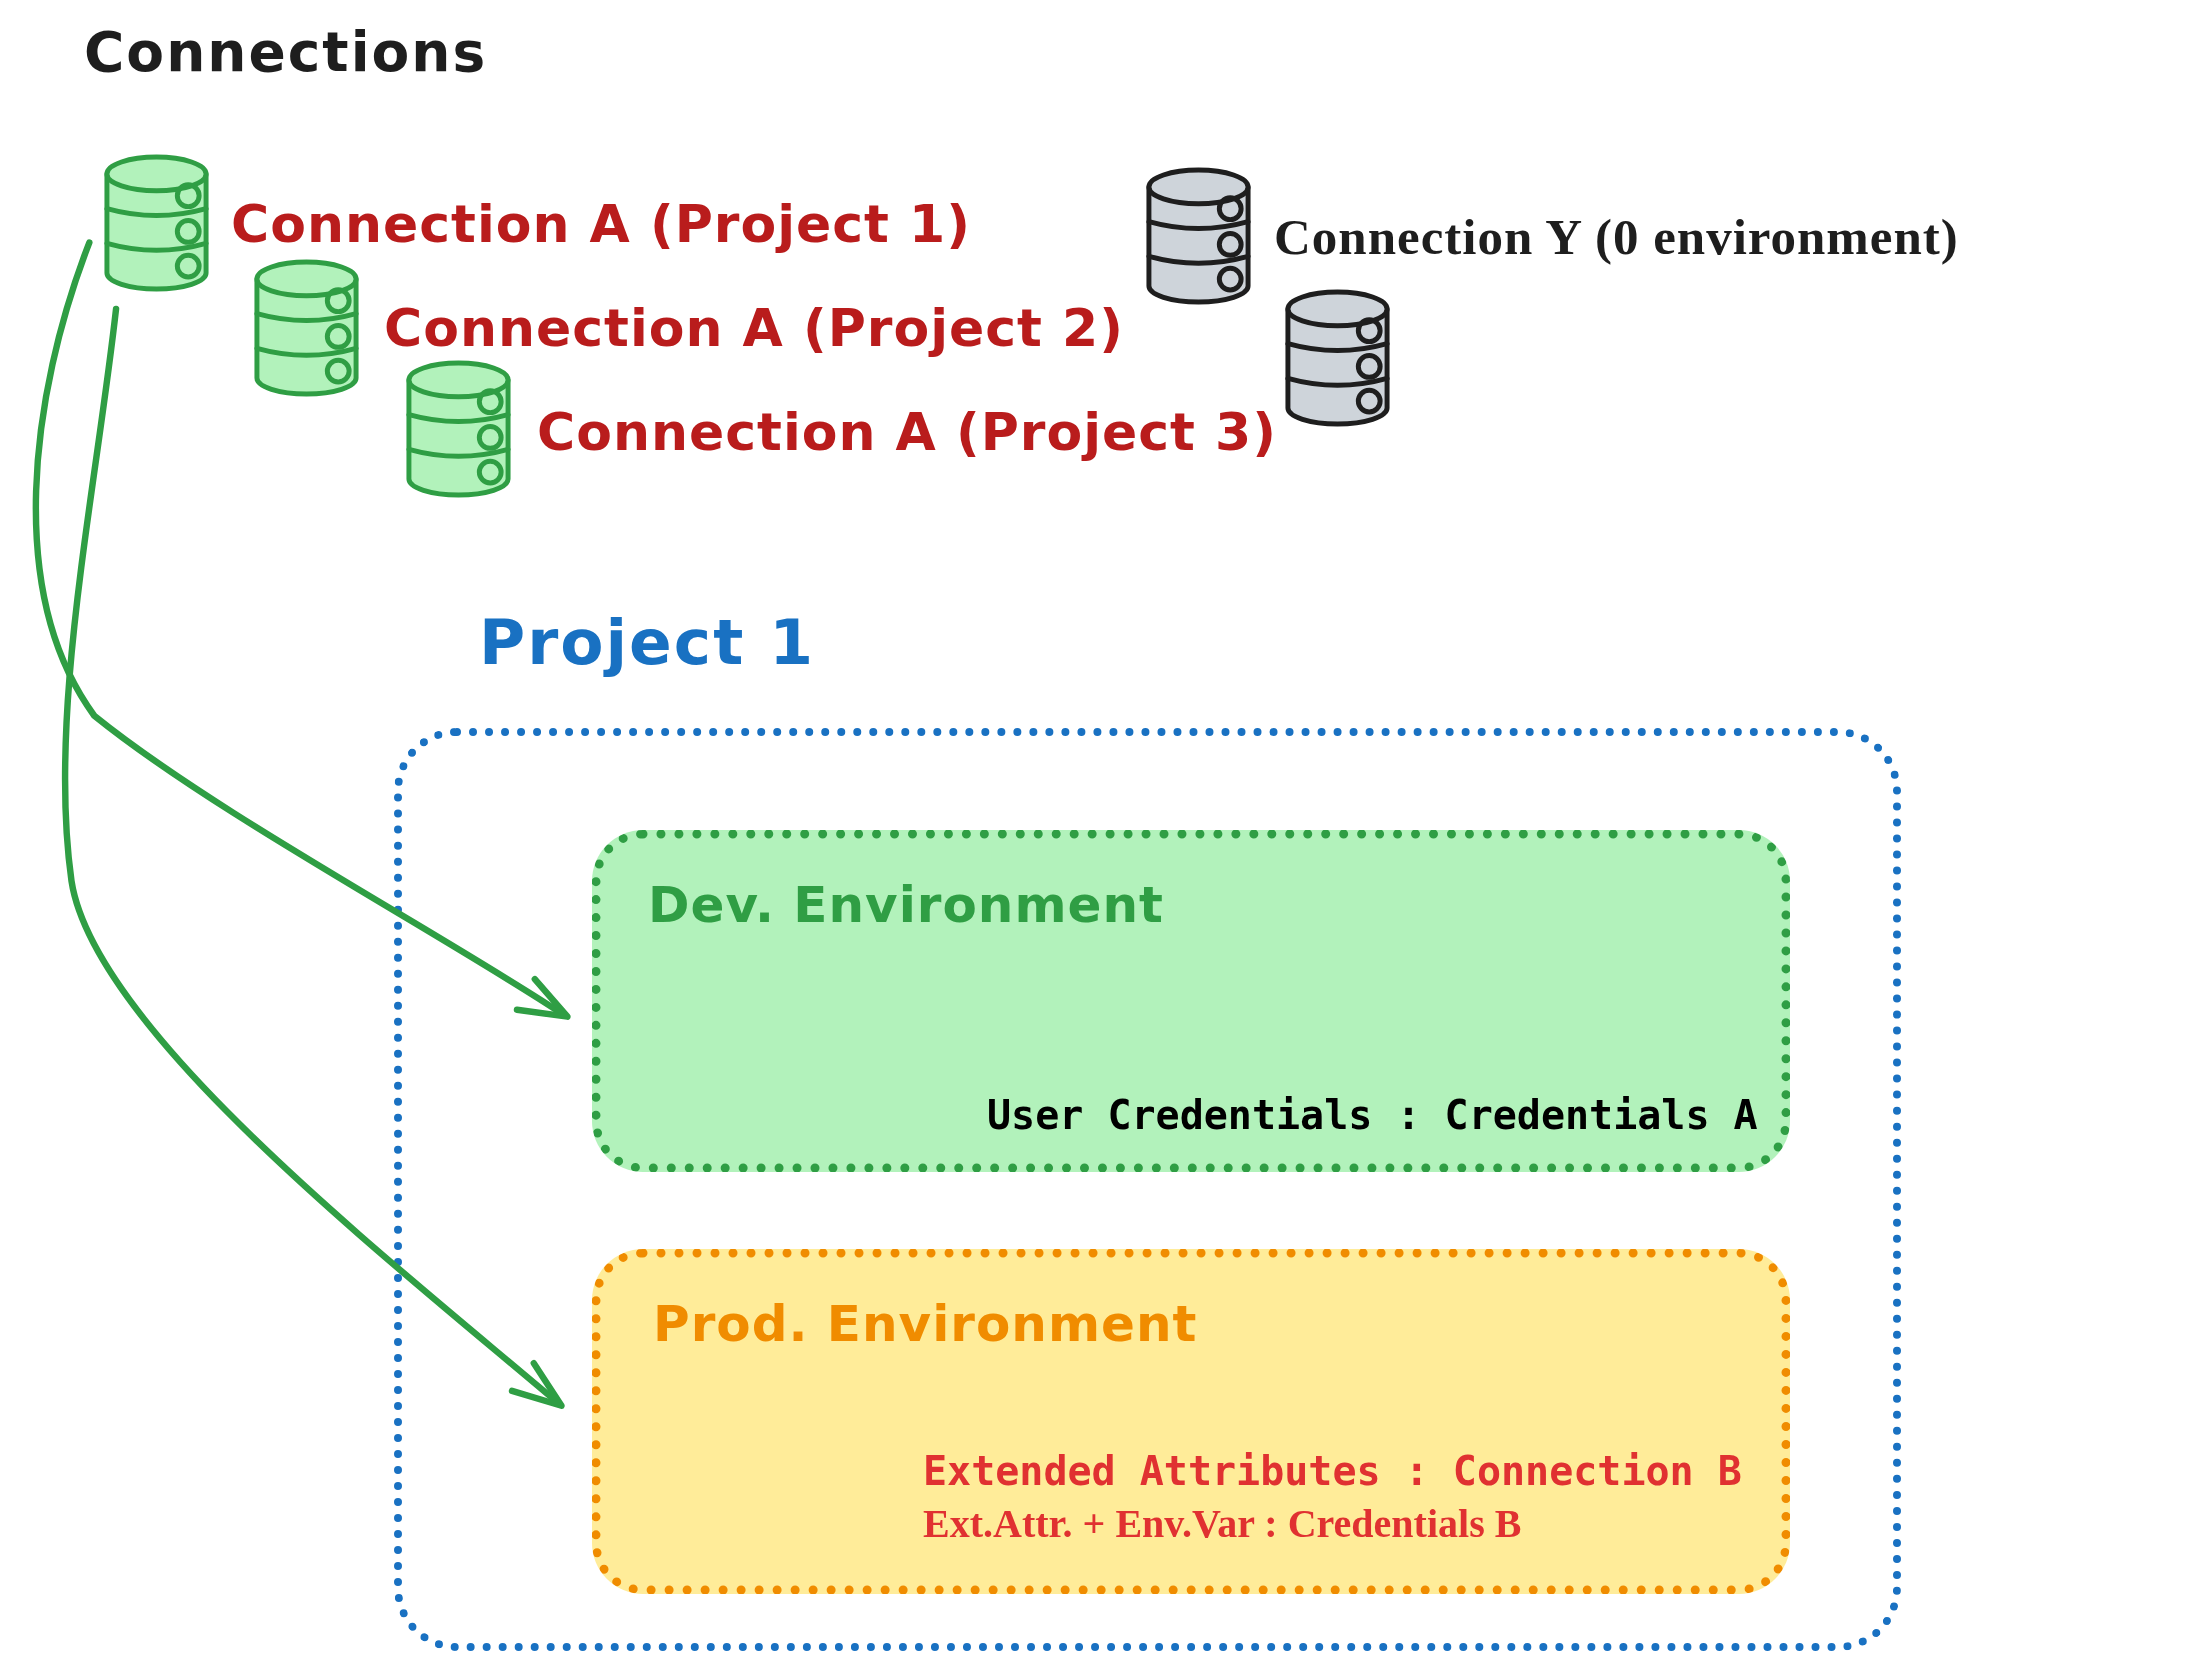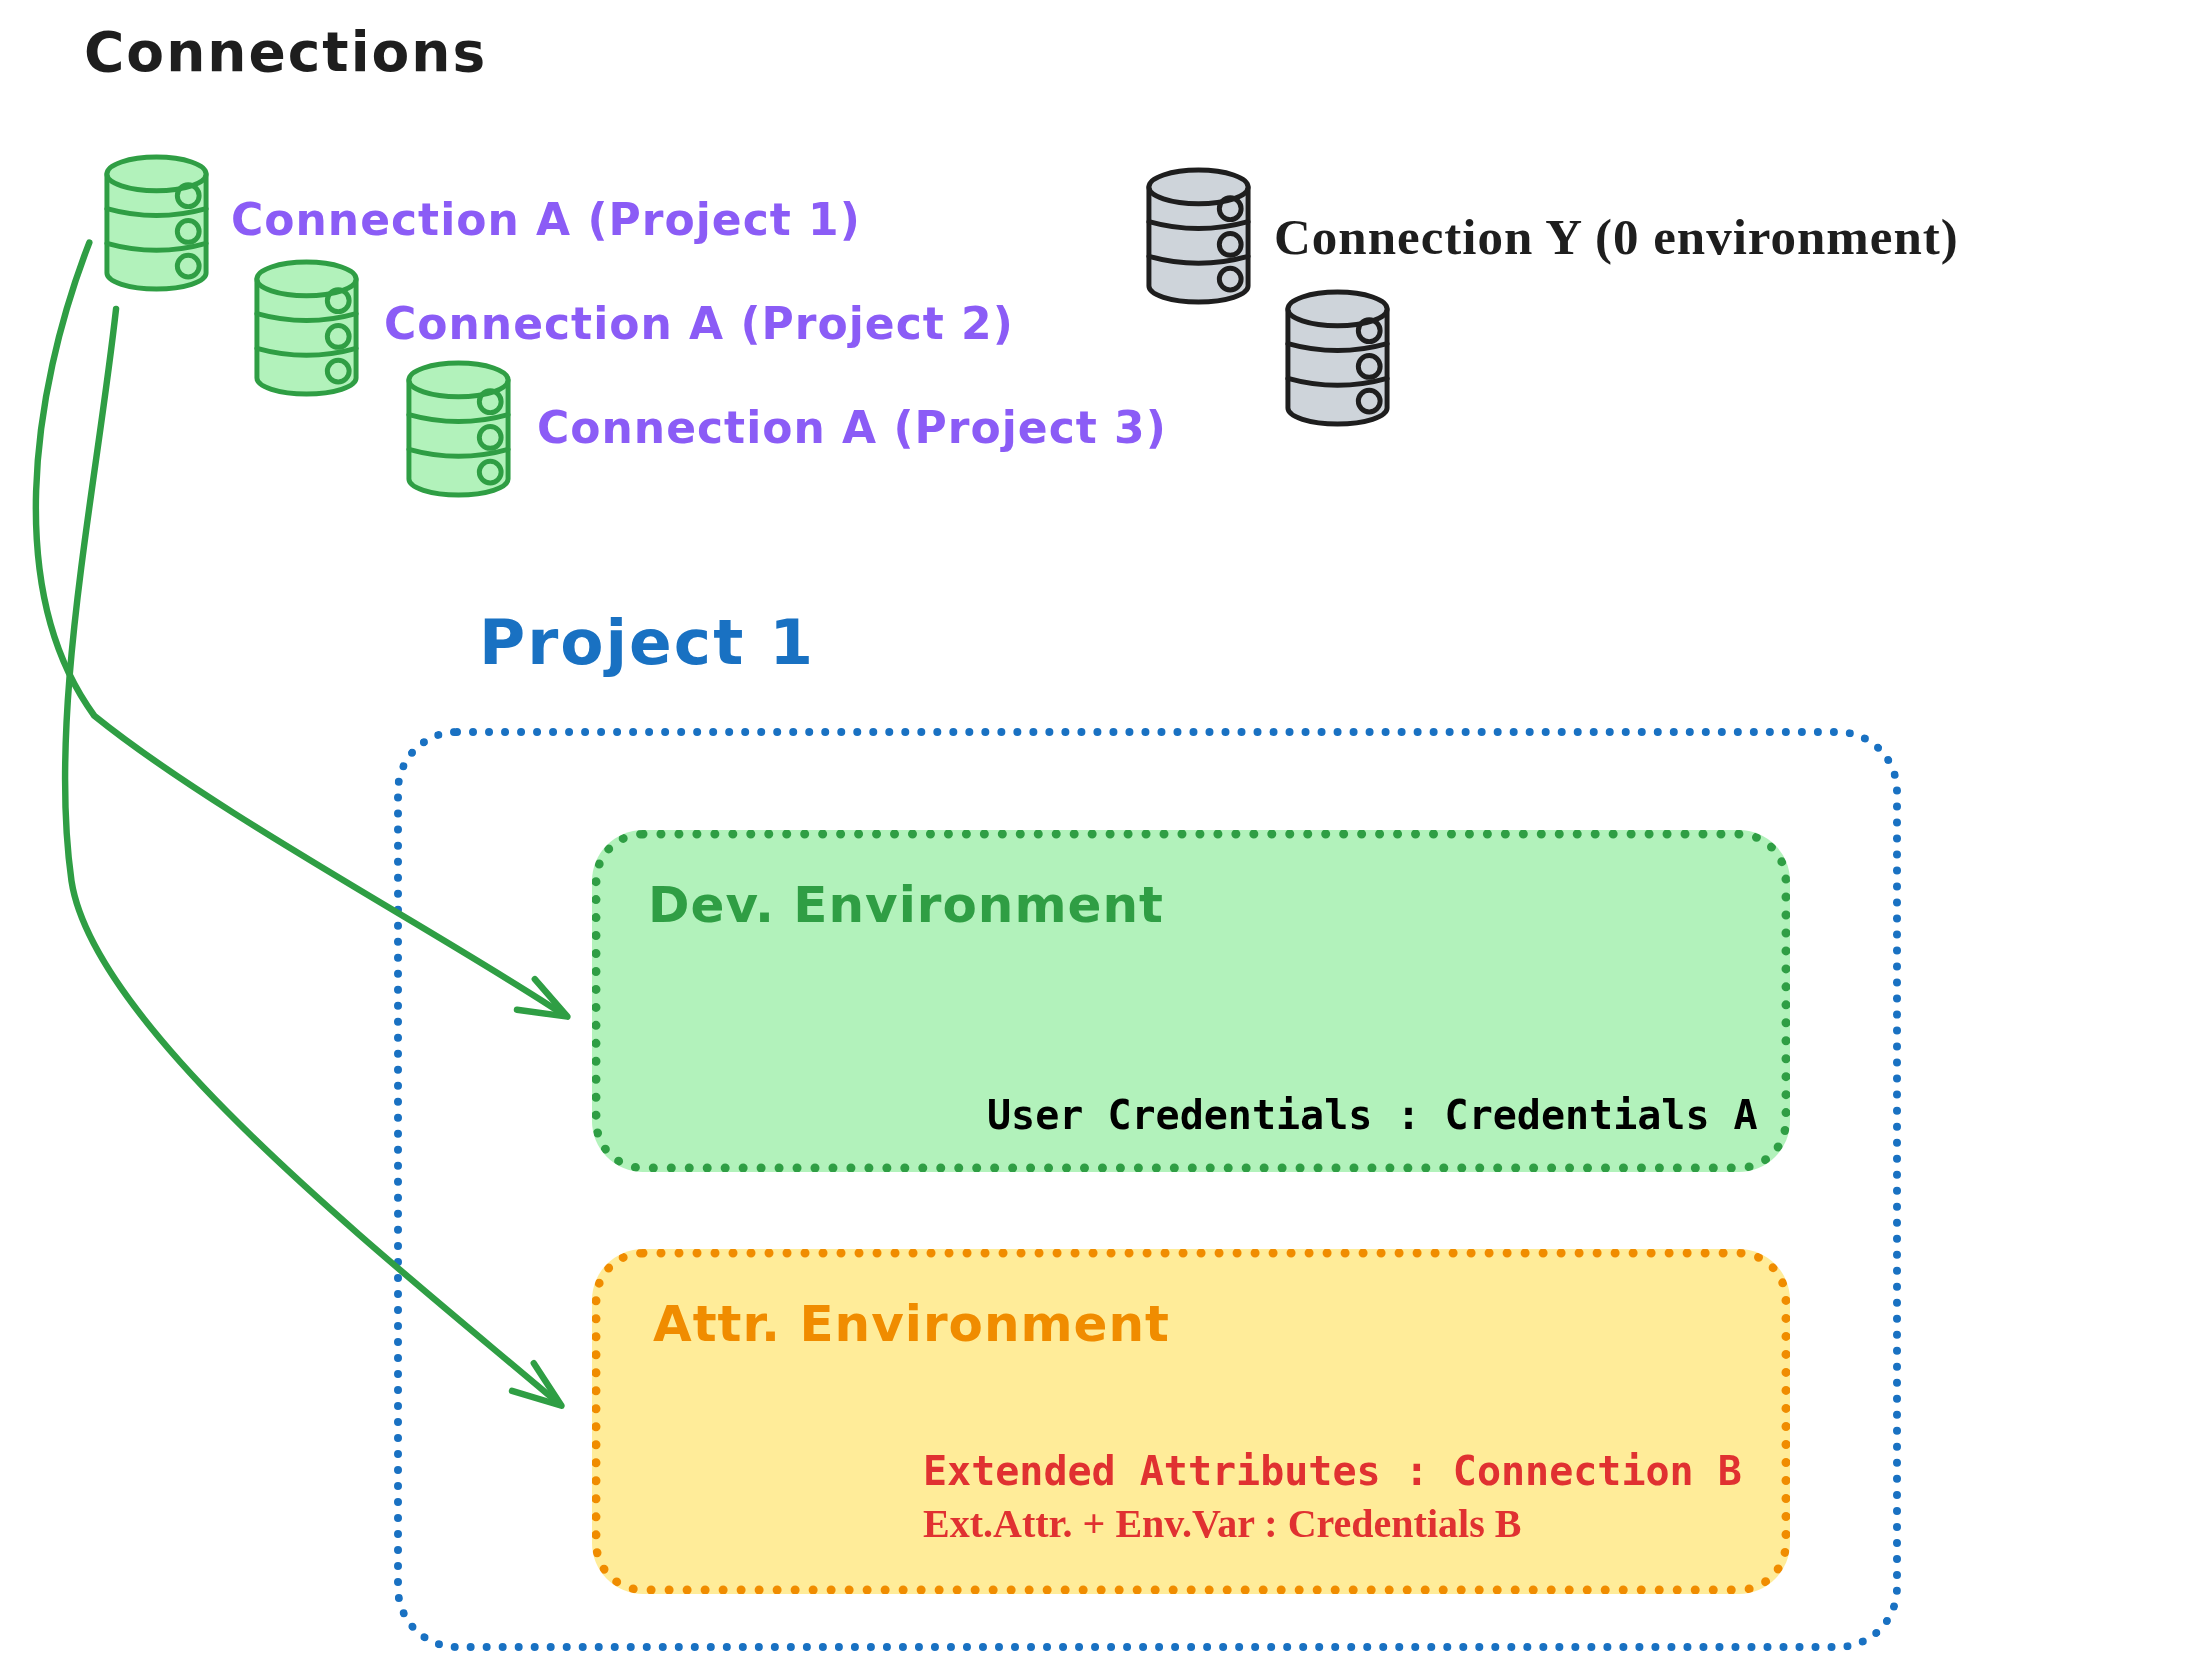--- a/index.html
+++ b/index.html
@@ -7,21 +7,21 @@
     position:relative;
     width:2212px; height:1674px;
     background:#ffffff;
     overflow:hidden;
     font-family:"DejaVu Sans", "Liberation Sans", sans-serif;
   }
   .abs { position:absolute; white-space:nowrap; }
 
   
   .main-title   { font-size:55px; font-weight:700; color:#1e1e1e; letter-spacing:2px; }
-  .green-label  { font-size:44px; font-weight:600; color:#8b5cf6; letter-spacing:1px; }
+  .green-label  { font-size:52px; font-weight:600; color:#b91c1c; letter-spacing:1px; }
   .black-label  { font-size:51px; font-weight:600; color:#1e1e1e; letter-spacing:1px;font-family:Liberation Serif, serif; }
   .project-title{ font-size:63px; font-weight:700; color:#1971c2; letter-spacing:2px; }
   .env-title-dev { font-size:50px; font-weight:600; color:#2f9e44; letter-spacing:1px; }
   .env-title-prod{ font-size:50px; font-weight:600; color:#f08c00; letter-spacing:1px; }
   .mono { font-family:"DejaVu Sans Mono","Liberation Mono",monospace; font-size:40px; font-weight:700; }
   .mono-green { color:#000000; }
   .mono-red   { color:#e03131; line-height:53px; }
 
   
   .project-box {
@@ -105,21 +105,21 @@
 
   <div class="abs project-title" style="left:479px; top:606px;">Project 1</div>
 
   <div class="project-box"></div>
 
   <div class="env-box dev-box"></div>
   <div class="abs env-title-dev" style="left:648px; top:876px;">Dev. Environment</div>
   <div class="abs mono mono-green" style="left:987px; top:1092px;">User Credentials : Credentials A</div>
 
   <div class="env-box prod-box"></div>
-  <div class="abs env-title-prod" style="left:653px; top:1295px;">Attr. Environment</div>
+  <div class="abs env-title-prod" style="left:653px; top:1295px;">Prod. Environment</div>
   <div class="abs mono mono-red" style="left:923px; top:1445px;">Extended Attributes : Connection B</div>
   <div class="abs mono mono-red" style="left:923px; top:1497px;font-family:Liberation Serif, serif;">Ext.Attr. + Env.Var : Credentials B</div>
 
   <svg class="arrow-layer" viewBox="0 0 2234 1691">
     <g stroke="#2f9e44" stroke-width="6.5" fill="none" stroke-linecap="round" stroke-linejoin="round">
       <path d="M 90 245 C 30 400, 5 600, 95 723 C 215 820, 440 940, 566 1023"></path>
       <path d="M 522 1020 L 573 1027 L 540 989"></path>
       <path d="M 117 312 C 96 500, 48 720, 72 890 C 95 1040, 390 1270, 562 1416"></path>
       <path d="M 517 1405 L 567 1420 L 539 1377"></path>
     </g>

